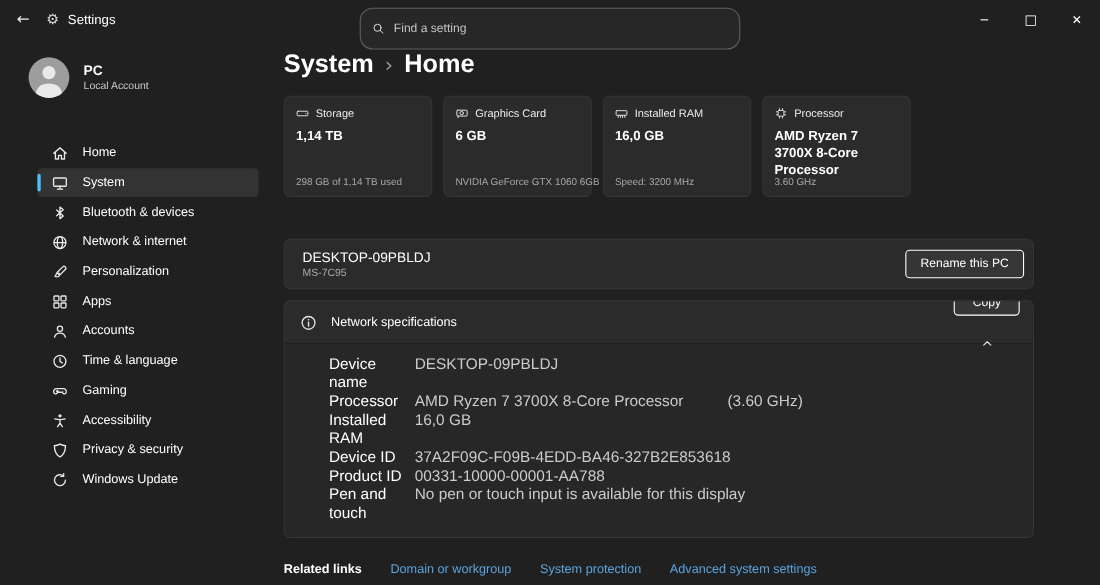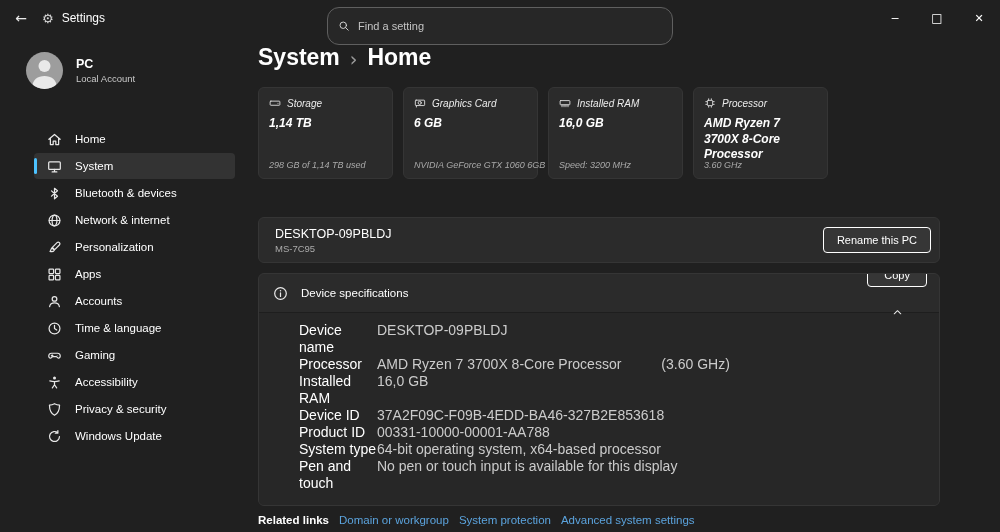--- a/index.html
+++ b/index.html
@@ -54,21 +54,21 @@
 
   
   .content { flex:1; padding-left:14px; overflow:hidden; }
   .col { width:682px; }
   .breadcrumb { display:flex; align-items:center; gap:10px; padding-top:8px;
     font-size:23px; font-weight:600; }
   .breadcrumb .sep { color:#9a9a9a; font-size:19px; font-weight:400; padding-top:2px; }
 
   .cards { display:flex; gap:10px; margin-top:16px; }
   .card { width:135px; height:92px; background:#2b2b2b; border:1px solid #353535;
-    border-radius:6px; padding:9px 10px; position:relative;font-style:italic; }
+    border-radius:6px; padding:9px 10px; position:relative; }
   .card-head { display:flex; align-items:center; gap:6px; font-size:10px; color:#ececec; }
   .card-value { margin-top:7px; font-size:12px; font-weight:700; line-height:1.3; }
   .card-detail { position:absolute; left:10px; bottom:8px; font-size:9px; color:#a9a9a9;
     white-space:nowrap; }
 
   .device-row { margin-top:38px; width:682px; height:46px; background:#2b2b2b;
     border:1px solid #353535; border-radius:6px; display:flex; align-items:center;
     padding:6px 8px 6px 16px; }
   .device-name { font-size:12.5px; }
   .device-model { font-size:9.5px; color:#ababab; margin-top:2px; }
@@ -81,21 +81,21 @@
   .exp-title { font-size:11.5px; }
   .exp-actions { margin-left:auto; display:flex; align-items:center; gap:15px;flex-direction:column; }
   .btn.small { margin-left:0; padding:5px 16px; }
   .chev { width:22px; height:22px; display:flex; align-items:center; justify-content:center; }
   .exp-body { border-top:1px solid #1e1e1e; background:#272727; padding:9px 0 13px 40px; }
   .spec-row { display:flex; font-size:14px; line-height:17px; }
   .spec-label { width:78px; flex:0 0 78px; color:#ffffff; }
   .spec-value { color:#cbcbcb; }
   .spec-extra { color:#cbcbcb; margin-left:40px; }
 
-  .related { display:flex; align-items:center; gap:10px; margin-top:8px; font-size:11.5px; }
+  .related { display:flex; align-items:center; gap:26px; margin-top:23px; font-size:11.5px; }
   .related-title { font-weight:700; }
   .link { color:var(--link); text-decoration:none; }
 </style>
 </head>
 <body>
 
 <div class="app">
 
   <div class="titlebar">
     <div class="back-btn">
@@ -342,21 +342,21 @@
           <button class="btn">Rename this PC</button>
         </div>
 
         <div class="expander">
           <div class="exp-head">
             <svg class="i" viewBox="0 0 16 16">
                 <circle cx="8" cy="8" r="6.2"></circle>
                 <path d="M8 7.4 V11.2"></path>
                 <circle cx="8" cy="5" r="0.8" fill="#e8e8e8" stroke="none"></circle>
               </svg>
-            <span class="exp-title">Device specifications</span>
+            <span class="exp-title">Network specifications</span>
             <div class="exp-actions">
               <button class="btn small">Copy</button>
               <span class="chev">
                 <svg class="i" viewBox="0 0 16 16" style="width:13px;height:13px">
                     <path d="M4 9.6 L8 5.8 L12 9.6"></path>
                   </svg>
               </span>
             </div>
           </div>
           <div class="exp-body">
@@ -373,24 +373,20 @@
               <span class="spec-label">Installed RAM</span>
               <span class="spec-value">16,0 GB</span>
             </div>
             <div class="spec-row">
               <span class="spec-label">Device ID</span>
               <span class="spec-value">37A2F09C-F09B-4EDD-BA46-327B2E853618</span>
             </div>
             <div class="spec-row">
               <span class="spec-label">Product ID</span>
               <span class="spec-value">00331-10000-00001-AA788</span>
-            </div>
-            <div class="spec-row">
-              <span class="spec-label">System type</span>
-              <span class="spec-value">64-bit operating system, x64-based processor</span>
             </div>
             <div class="spec-row">
               <span class="spec-label">Pen and touch</span>
               <span class="spec-value">No pen or touch input is available for this display</span>
             </div>
           </div>
         </div>
 
         <div class="related">
           <span class="related-title">Related links</span>

